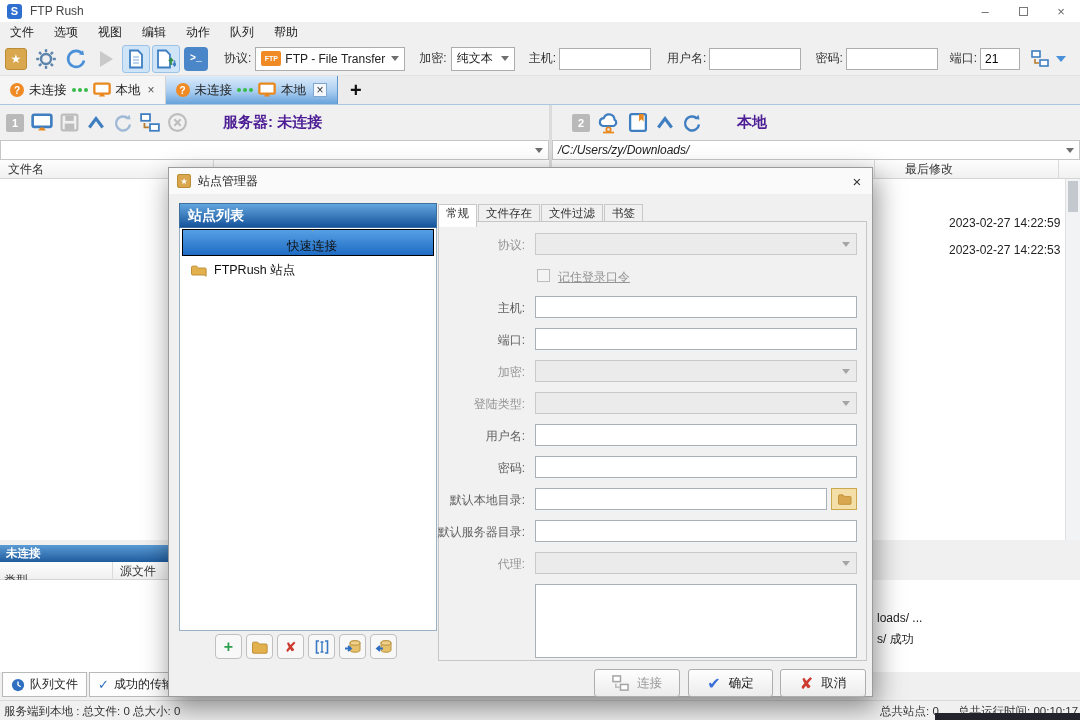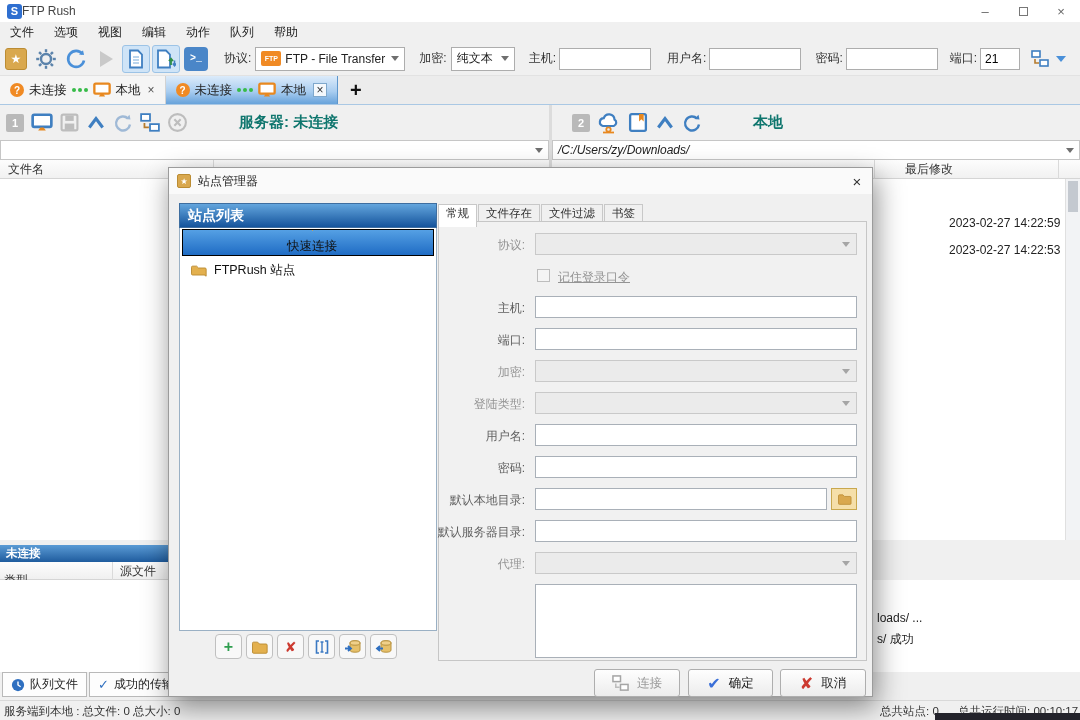--- a/index.html
+++ b/index.html
@@ -3,21 +3,21 @@
 <meta charset="utf-8">
 <style>
   * { margin:0; padding:0; box-sizing:border-box; }
   html,body { width:1080px; height:720px; overflow:hidden; }
   body { font-family:"Liberation Sans","DejaVu Sans",sans-serif; background:#f0f0f0; color:#222; }
   .app { position:relative; width:1080px; height:720px; background:#f0f0f0; overflow:hidden; }
 
   
   .titlebar { position:absolute; left:0; top:0; width:1080px; height:22px; background:#fff; display:flex; align-items:center; }
   .app-logo { width:15px; height:15px; margin-left:7px; background:#2f6fd0; border-radius:3px; color:#fff; font-size:11px; font-weight:bold; display:flex; align-items:center; justify-content:center; }
-  .app-title { font-size:12px; color:#444; }
+  .app-title { font-size:12px; color:#444; margin-left:8px; }
   .win-controls { margin-left:auto; display:flex; height:100%; }
   .win-btn { width:38px; height:100%; display:flex; align-items:center; justify-content:center; color:#666; font-size:13px; }
   .max-glyph { width:9px; height:9px; border:1px solid #777; display:inline-block; }
 
   
   .menubar { position:absolute; left:0; top:22px; width:893px; height:20px; background:#f0f0f0; display:flex; align-items:center; }
   .menu-item { font-size:12px; color:#222; padding:0 10px; height:100%; display:flex; align-items:center; }
 
   
   .toolbar { position:absolute; left:0; top:42px; width:1080px; height:34px; background:#f0f0f0; display:flex; align-items:center; border-bottom:1px solid #e2e2e2; }
@@ -45,21 +45,21 @@
   .tab-add { display:flex; align-items:center; padding:0 12px; font-size:20px; font-weight:bold; color:#111; }
 
   
   .main { position:absolute; left:0; top:105px; width:1080px; height:435px; }
   .panel { position:absolute; top:0; height:435px; background:#f0f0f0; }
   .panel.left { left:0; width:549px; }
   .panel.right { left:552px; width:528px; }
   .vsplit { position:absolute; left:549px; top:0; width:3px; height:435px; background:#dcdcdc; }
   .p-toolbar { position:absolute; left:0; top:0; right:0; height:35px; display:flex; align-items:center; gap:7px; padding-left:6px; }
   .num-badge { width:18px; height:18px; background:#b9b9b9; border-radius:2px; color:#fff; font-weight:bold; font-size:11px; display:flex; align-items:center; justify-content:center; }
-  .p-title { font-size:15px; font-weight:bold; color:#0f766e; margin-left:44px; white-space:nowrap; }
+  .p-title { font-size:15px; font-weight:bold; color:#4c1d95; margin-left:28px; white-space:nowrap; }
   .p-path { position:absolute; left:0; top:35px; right:0; height:20px; background:#fff; border:1px solid #c6c6c6; display:flex; align-items:center; padding:0 5px; font-size:12px; color:#222;font-style:italic; }
   .p-cols { position:absolute; left:0; top:55px; right:0; height:19px; background:linear-gradient(#fdfdfd,#f1f1f1); border-bottom:1px solid #d5d5d5; font-size:12px; color:#333; }
   .p-files { position:absolute; left:0; top:74px; right:0; bottom:0; background:#fff; }
   .colhead { position:absolute; top:0; height:19px; display:flex; align-items:center; }
   .col-line { position:absolute; top:0; width:1px; height:19px; background:#dadada; }
   .file-row-text { position:absolute; font-size:12px; color:#222; white-space:nowrap;margin-left:44px; }
   .rp-scroll { position:absolute; right:0; top:74px; bottom:0; width:15px; background:#f2f3f5; border-left:1px solid #e0e0e0; }
   .rp-thumb { margin:2px 2px; height:31px; background:#c4c9d0; }
 
   

